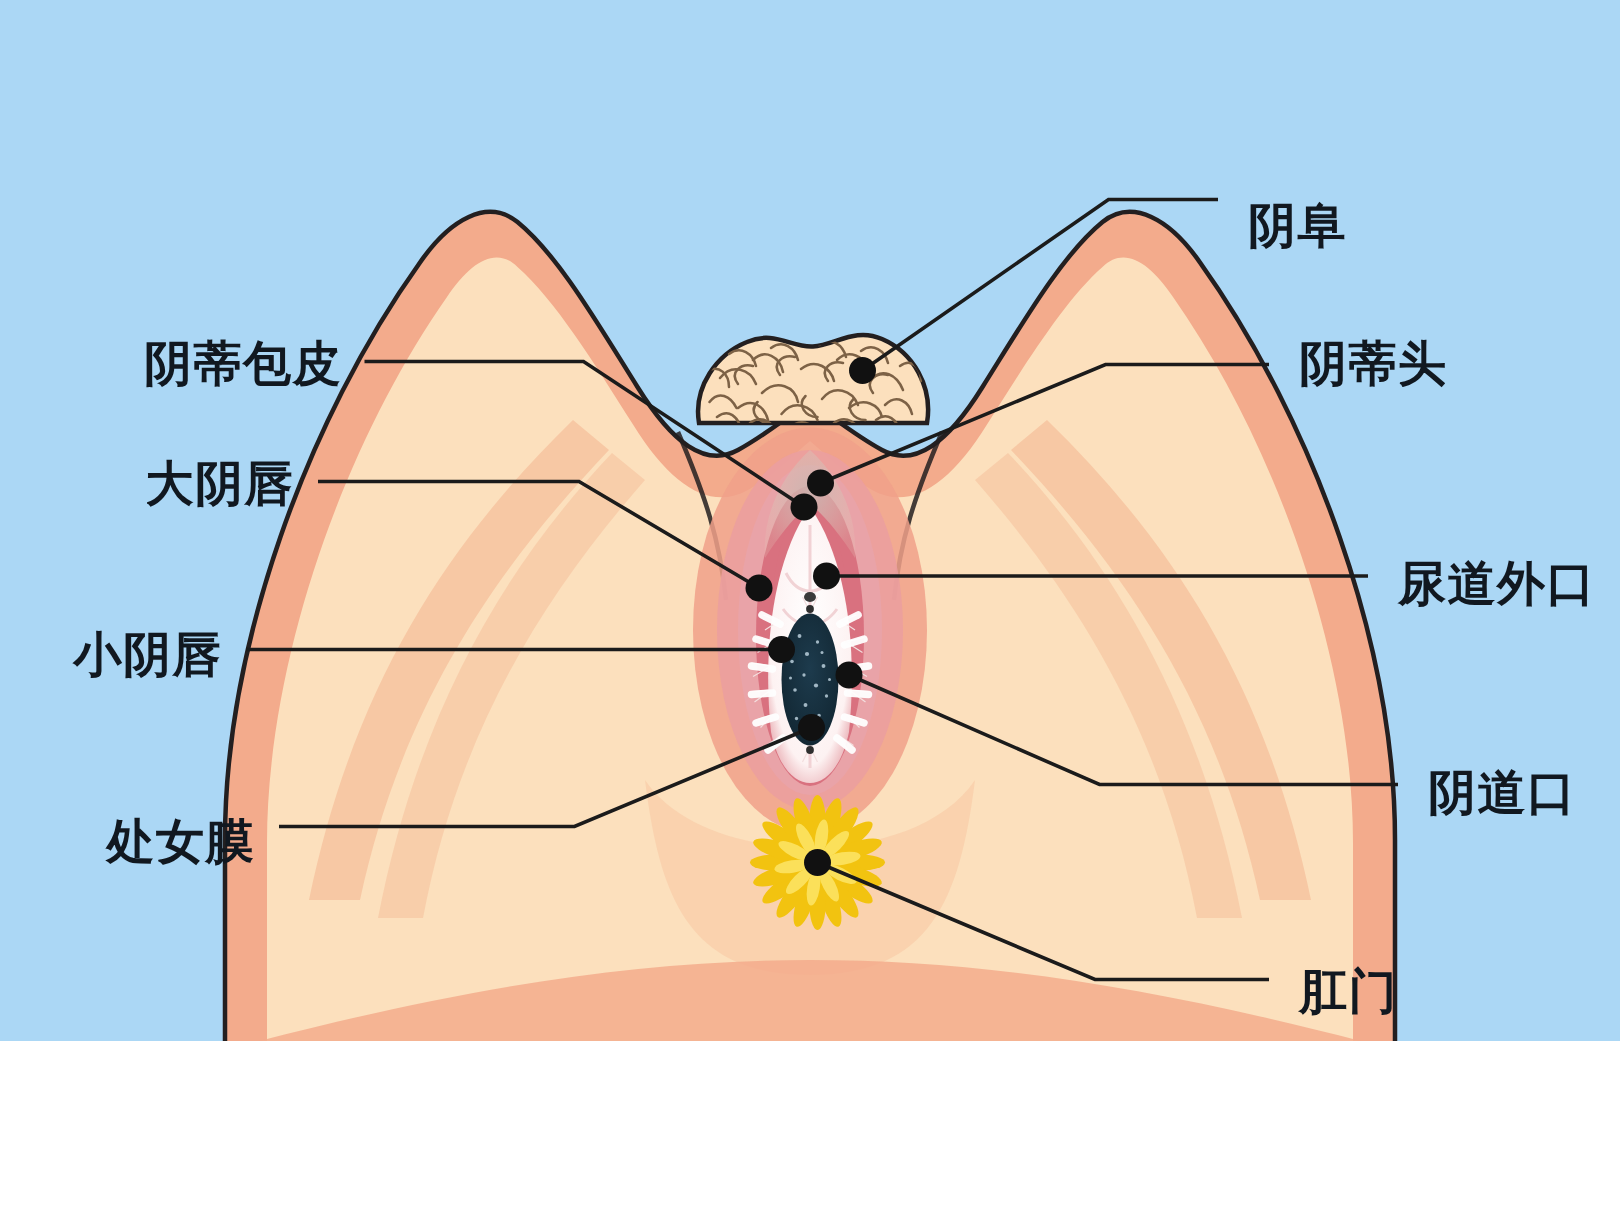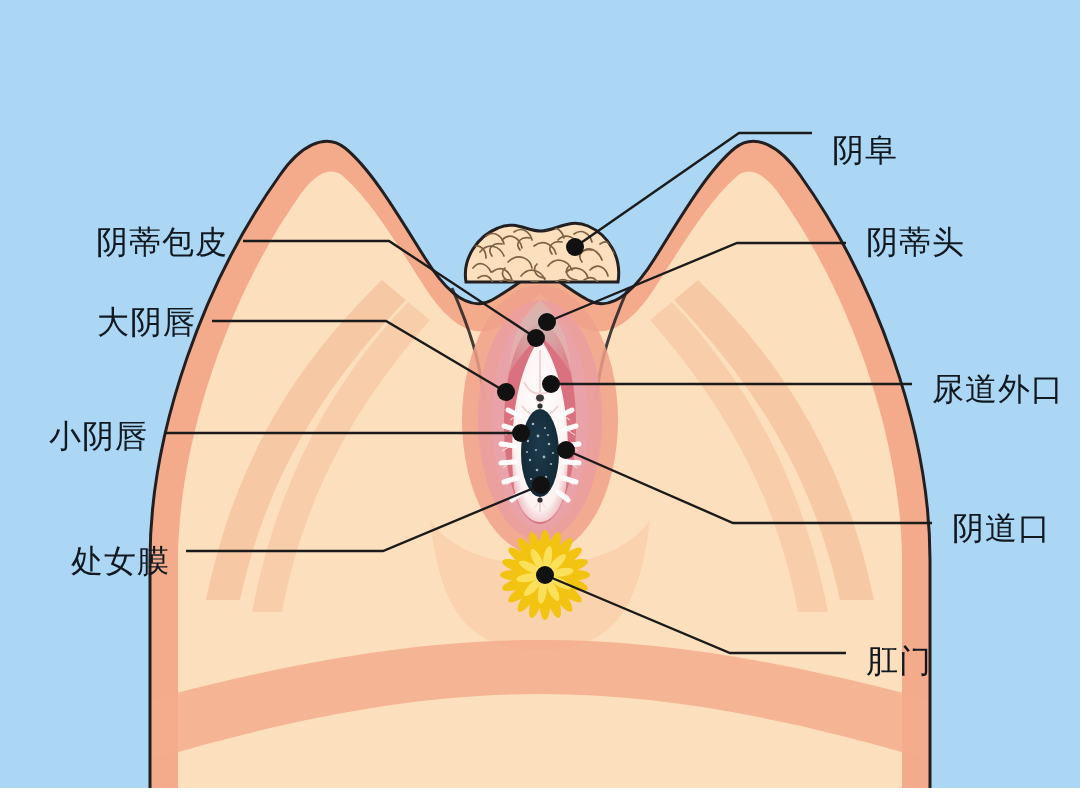--- a/index.html
+++ b/index.html
@@ -4,23 +4,24 @@
 <title>Vulva Anatomy Diagram</title>
 <style>
   html, body {
     margin: 0;
     padding: 0;
     background: #ffffff;
   }
   #stage {
     position: relative;
     width: 1080px;
-    height: 788px;
+    height: 694px;
     overflow: hidden;
     font-family: "Liberation Sans", "DejaVu Sans", sans-serif;
+    font-weight: bold;
   }
   #diagram-svg {
     position: absolute;
     top: 0;
     left: 0;
     width: 1080px;
     height: 810px;
     display: block;
   }
   .label-text {

